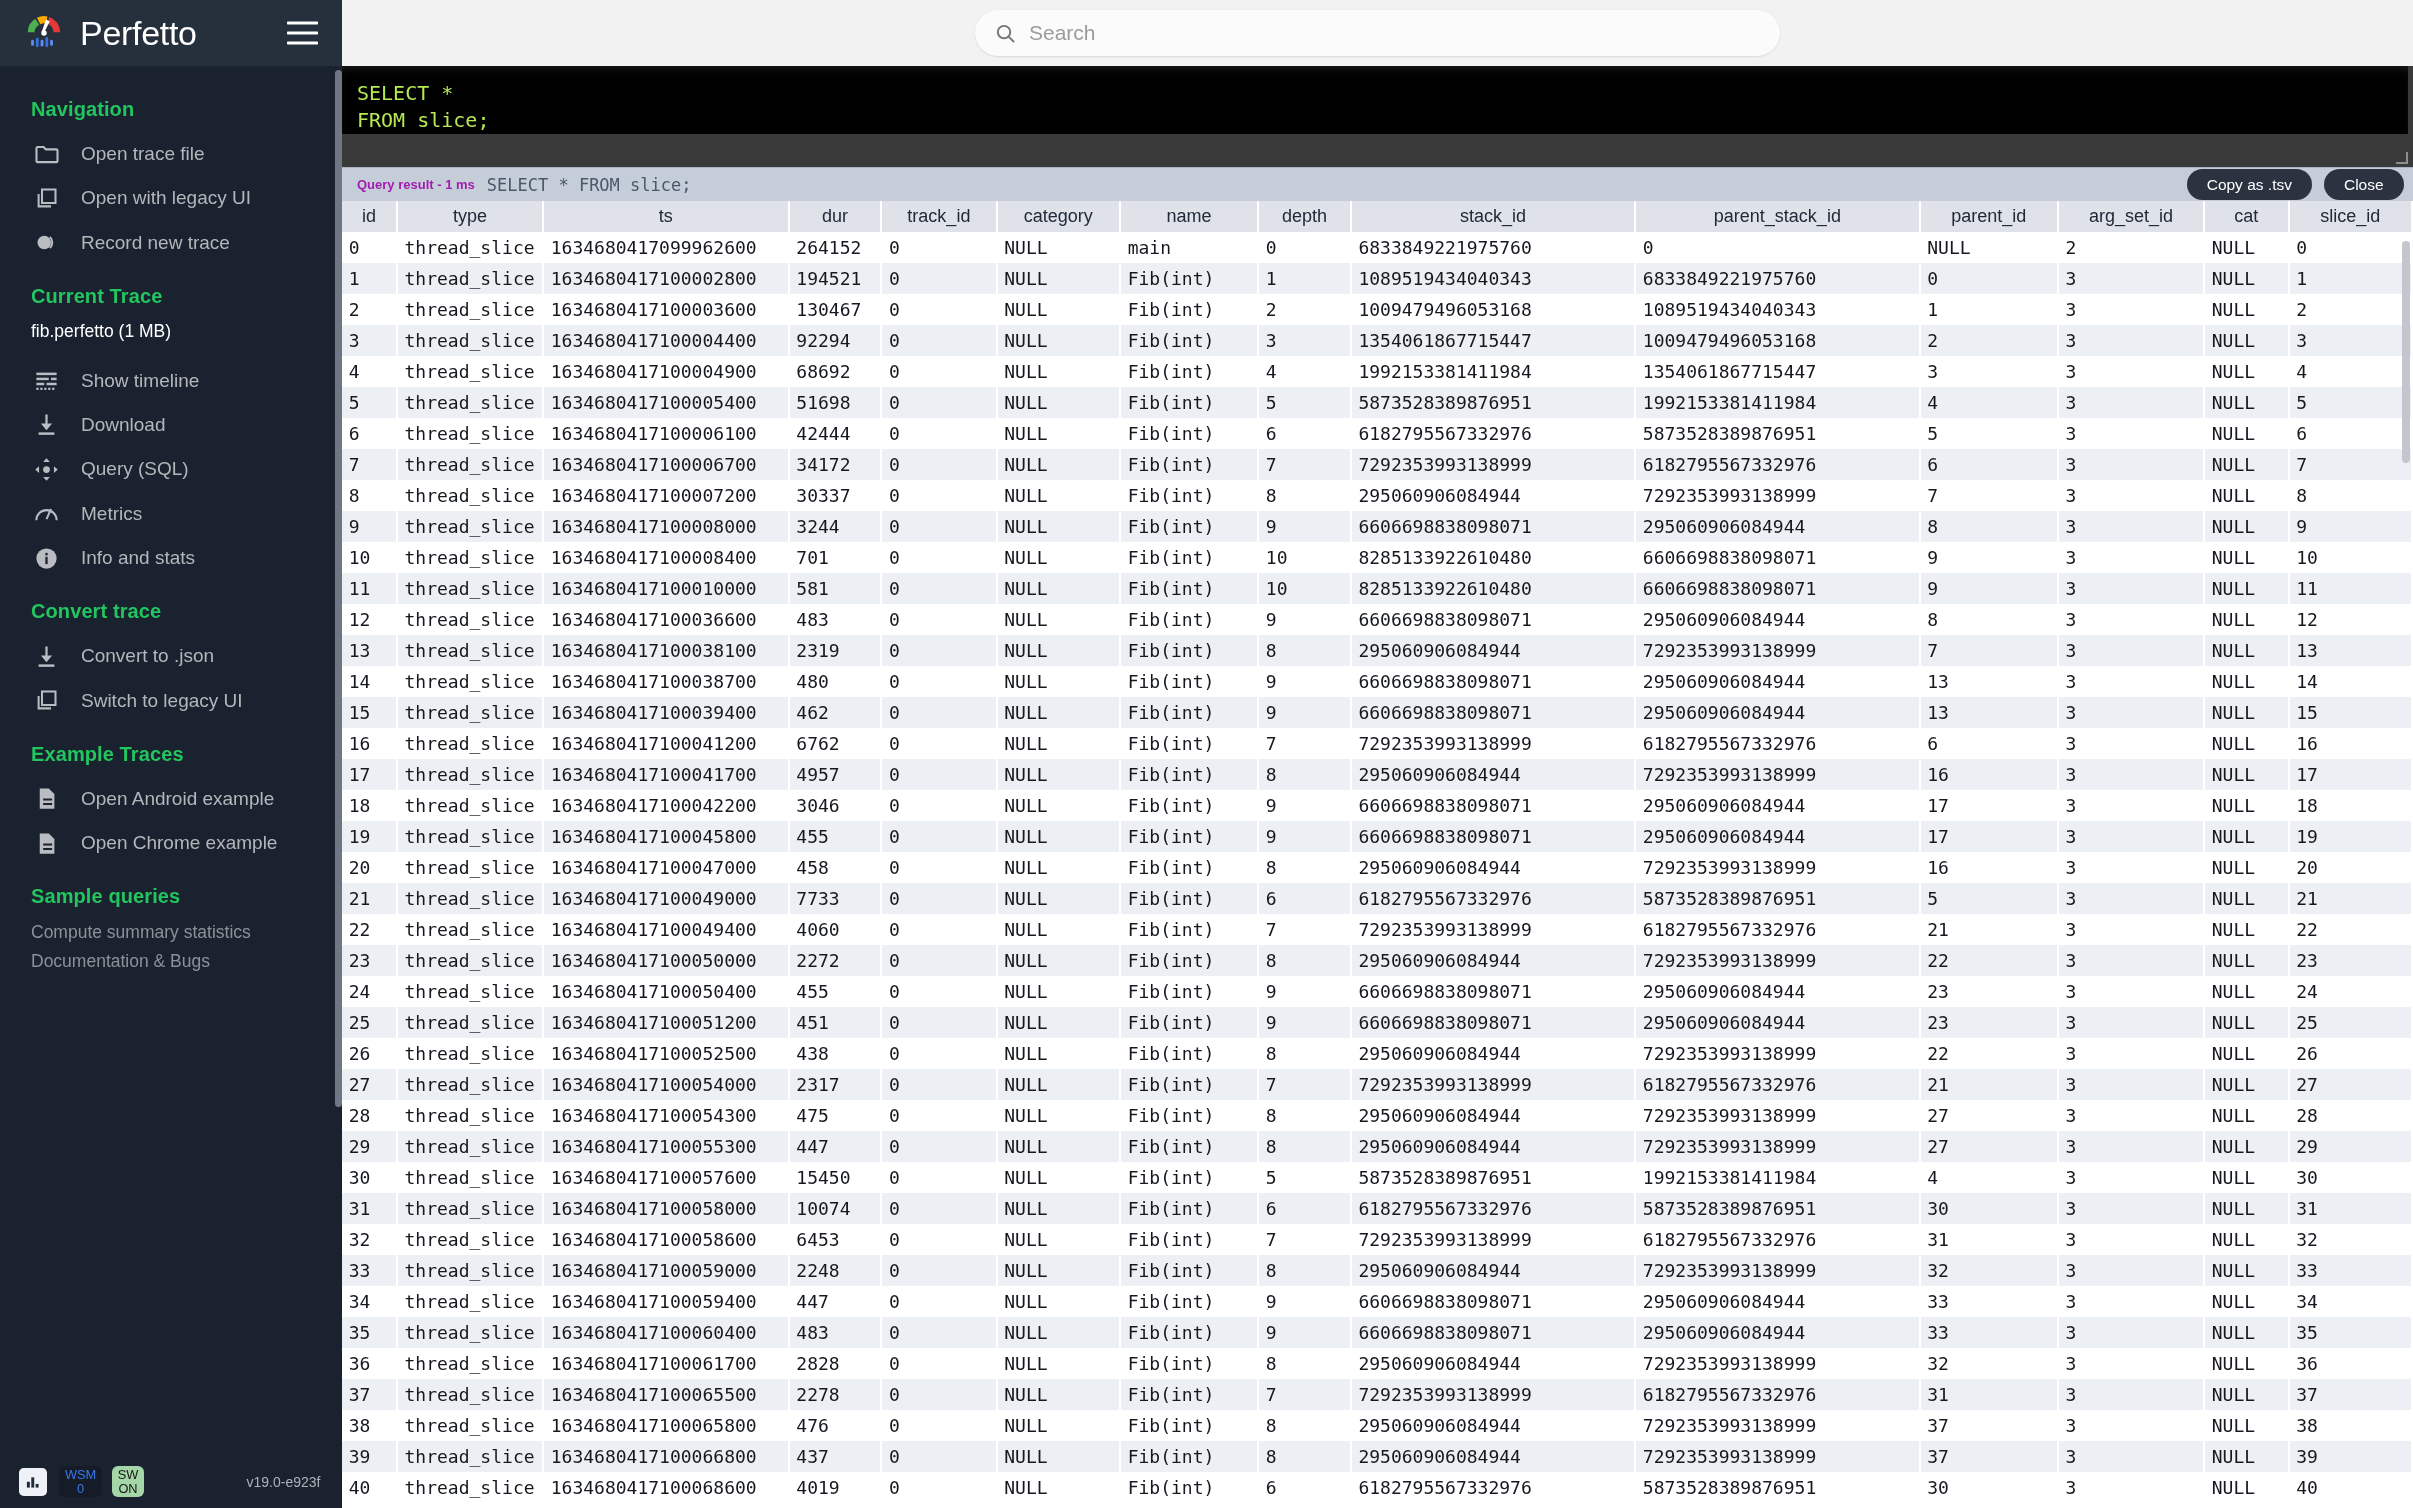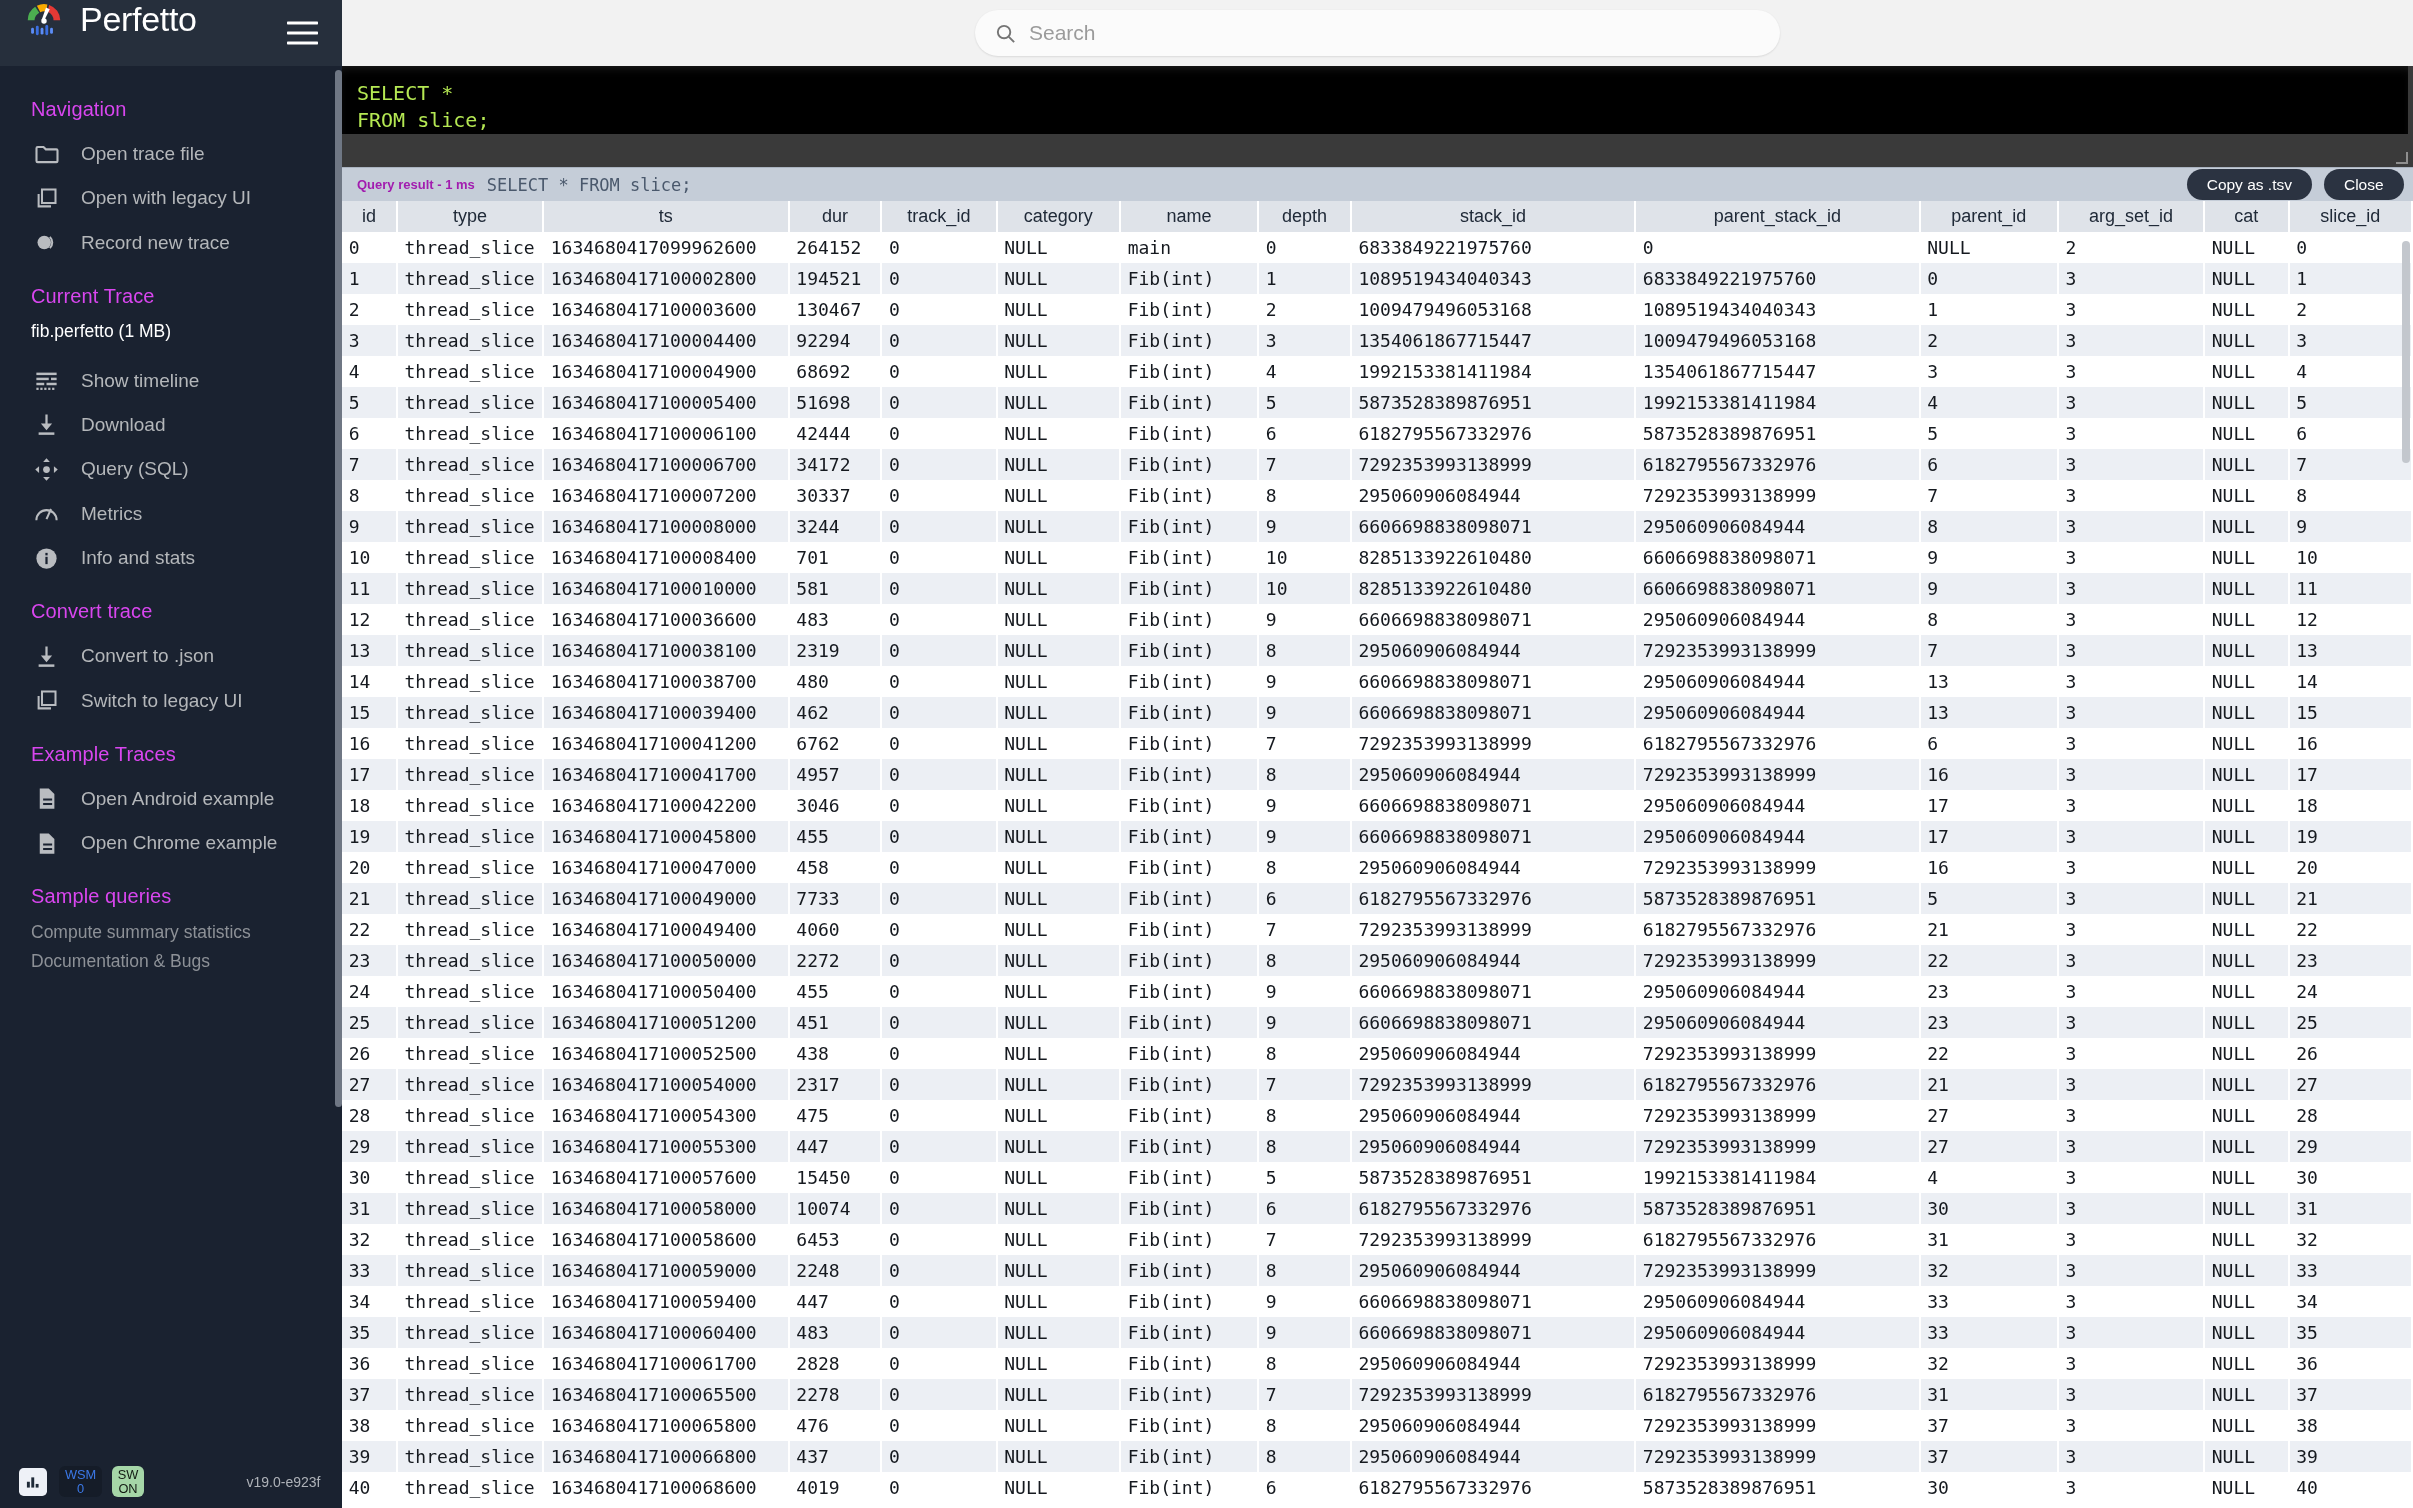--- a/index.html
+++ b/index.html
@@ -14,21 +14,21 @@
   
   #sidebar {
     width: 342px; height: 1508px;
     background: #1a2230;
     display: flex; flex-direction: column;
     position: relative;
     flex: 0 0 342px;
   }
   .brand {
     height: 66px; background: #262f3c;
-    display: flex; 
+    display: flex; align-items: center;
     padding: 0 27px 0 23px;
     position: relative;
   }
   .brand-logo { width: 42px; height: 42px; flex: 0 0 42px; position: relative; }
   .brand-title {
     color: #fff; font-size: 34px; font-weight: 400;
     letter-spacing: -0.3px; margin-left: 15px;
     font-family: "Liberation Sans", sans-serif;
   }
   .hamburger {
@@ -38,21 +38,21 @@
     cursor: pointer;
   }
   .hamburger i { display:block; height: 3.4px; background: #fff; border-radius: 0.7px; }
 
   .sb-scroll {
     flex: 1 1 auto; overflow: hidden; position: relative;
     background: #1a2230;
     padding-top: 12px;
   }
   .sb-section-title {
-    color: #d946ef; font-size: 20px; font-weight: 400;
+    color: #22c55e; font-size: 20px; font-weight: 700;
     padding: 20px 0 10.8px 31px; letter-spacing: 0.1px;
   }
   .sb-item {
     display: flex; align-items: center;
     padding: 6.7px 0 6.7px 31px;
     color: #b4b7ba; font-size: 19px;
     cursor: pointer; min-height: 43px;
   }
   .sb-ico {
     width: 31px; height: 31px; flex: 0 0 31px;

